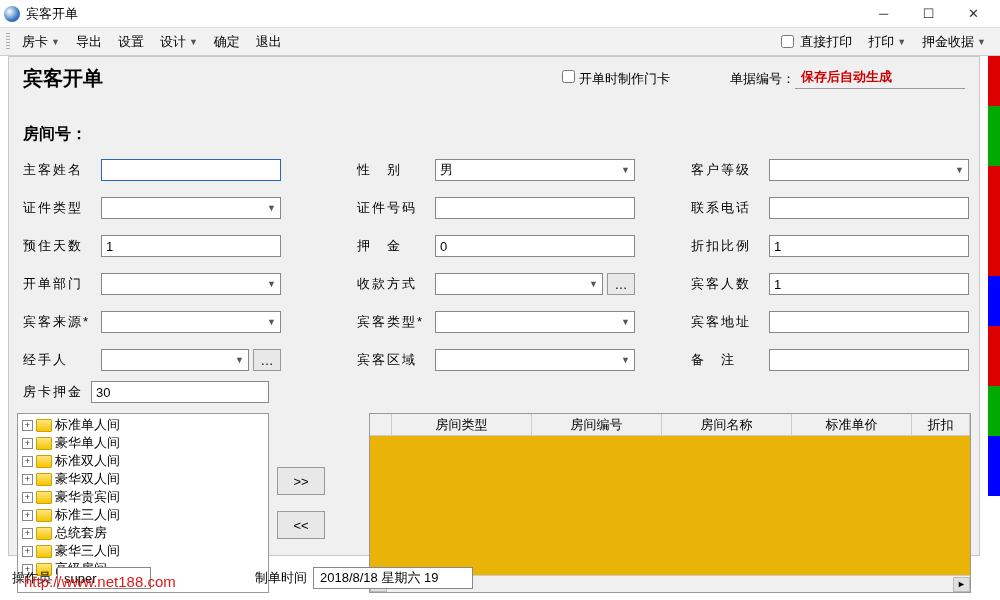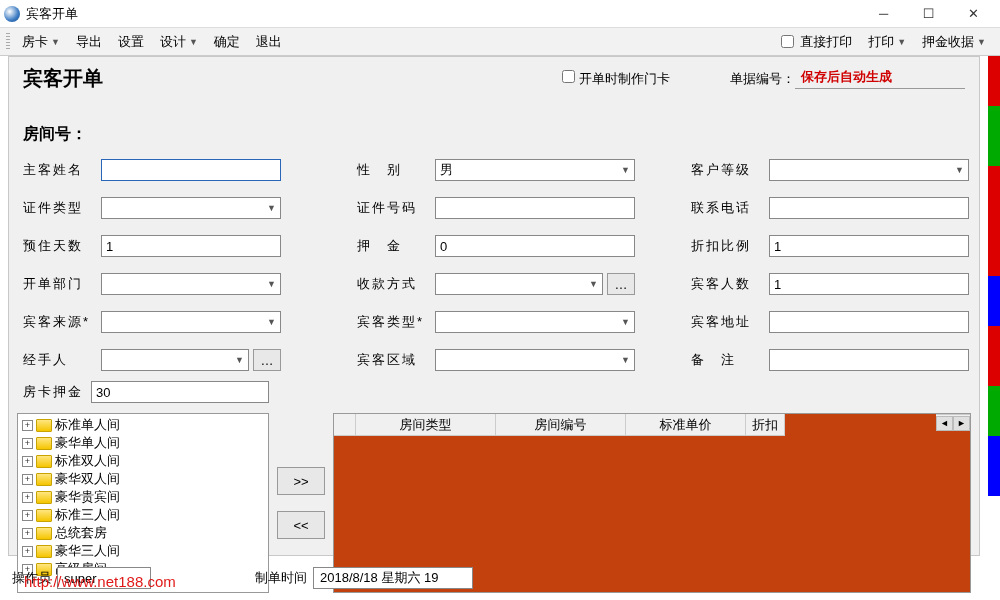--- a/index.html
+++ b/index.html
@@ -41,21 +41,21 @@
 
 .lower { display: flex; padding: 8px; gap: 8px; height: 196px; }
 .tree-panel { width: 252px; border: 1px solid #999; background: #fff; overflow: auto; padding: 2px; }
 .tree-item { display: flex; align-items: center; height: 18px; gap: 3px; padding-left: 2px; }
 .tree-item .expander { width: 11px; height: 11px; border: 1px solid #888; display: flex; align-items: center; justify-content: center; font-size: 9px; line-height: 1; color: #333; }
 .tree-item .folder { width: 16px; height: 13px; background: linear-gradient(#ffe680, #f5c500); border: 1px solid #c9a400; border-radius: 1px; }
 
 .mid-btns { display: flex; flex-direction: column; justify-content: center; gap: 16px; }
 .mid-btn { width: 48px; height: 28px; border: 1px solid #999; background: #e8e8e8; display: flex; align-items: center; justify-content: center; }
 
-.table-panel { flex: 1; border: 1px solid #999; background: #c2410c; display: flex; flex-direction: row; }
+.table-panel { flex: 1; border: 1px solid #999; background: #eab308; display: flex; flex-direction: column; margin-left: 36px; }
 .table-header { display: flex; background: #f0f0f0; border-bottom: 1px solid #ccc; height: 22px; }
 .table-header .th { border-right: 1px solid #ccc; padding: 2px 6px; text-align: center; white-space: nowrap; }
 .table-body { flex: 1; }
 .hscroll { height: 17px; background: #f0f0f0; border-top: 1px solid #ccc; display: flex; align-items: center; }
 .hscroll .sb-arrow { width: 17px; height: 15px; background: #e0e0e0; border: 1px solid #bbb; display: flex; align-items: center; justify-content: center; font-size: 9px; }
 .hscroll .track { flex: 1; }
 
 .statusbar { position: absolute; bottom: 0; left: 0; right: 10px; height: 44px; display: flex; align-items: center; padding: 0 12px; gap: 12px; }
 .statusbar .field { display: flex; align-items: center; gap: 6px; justify-content: flex-end; }
 .statusbar input { height: 22px; border: 1px solid #888; padding: 0 6px; background: #fff; }
@@ -281,20 +281,21 @@
       </div>
     <div class="mid-btns">
       <div class="mid-btn">&gt;&gt;</div>
       <div class="mid-btn">&lt;&lt;</div>
     </div>
     <div class="table-panel">
       <div class="table-header">
         <div class="th" style="width:22px"></div>
         <div class="th" style="width:140px">房间类型</div>
         <div class="th" style="width:130px">房间编号</div>
+        <div class="th" style="width:130px">房间名称</div>
         <div class="th" style="width:120px">标准单价</div>
         <div class="th" style="flex:1">折扣</div>
       </div>
       <div class="table-body"></div>
       <div class="hscroll">
         <div class="sb-arrow">◄</div>
         <div class="track"></div>
         <div class="sb-arrow">►</div>
       </div>
     </div>

